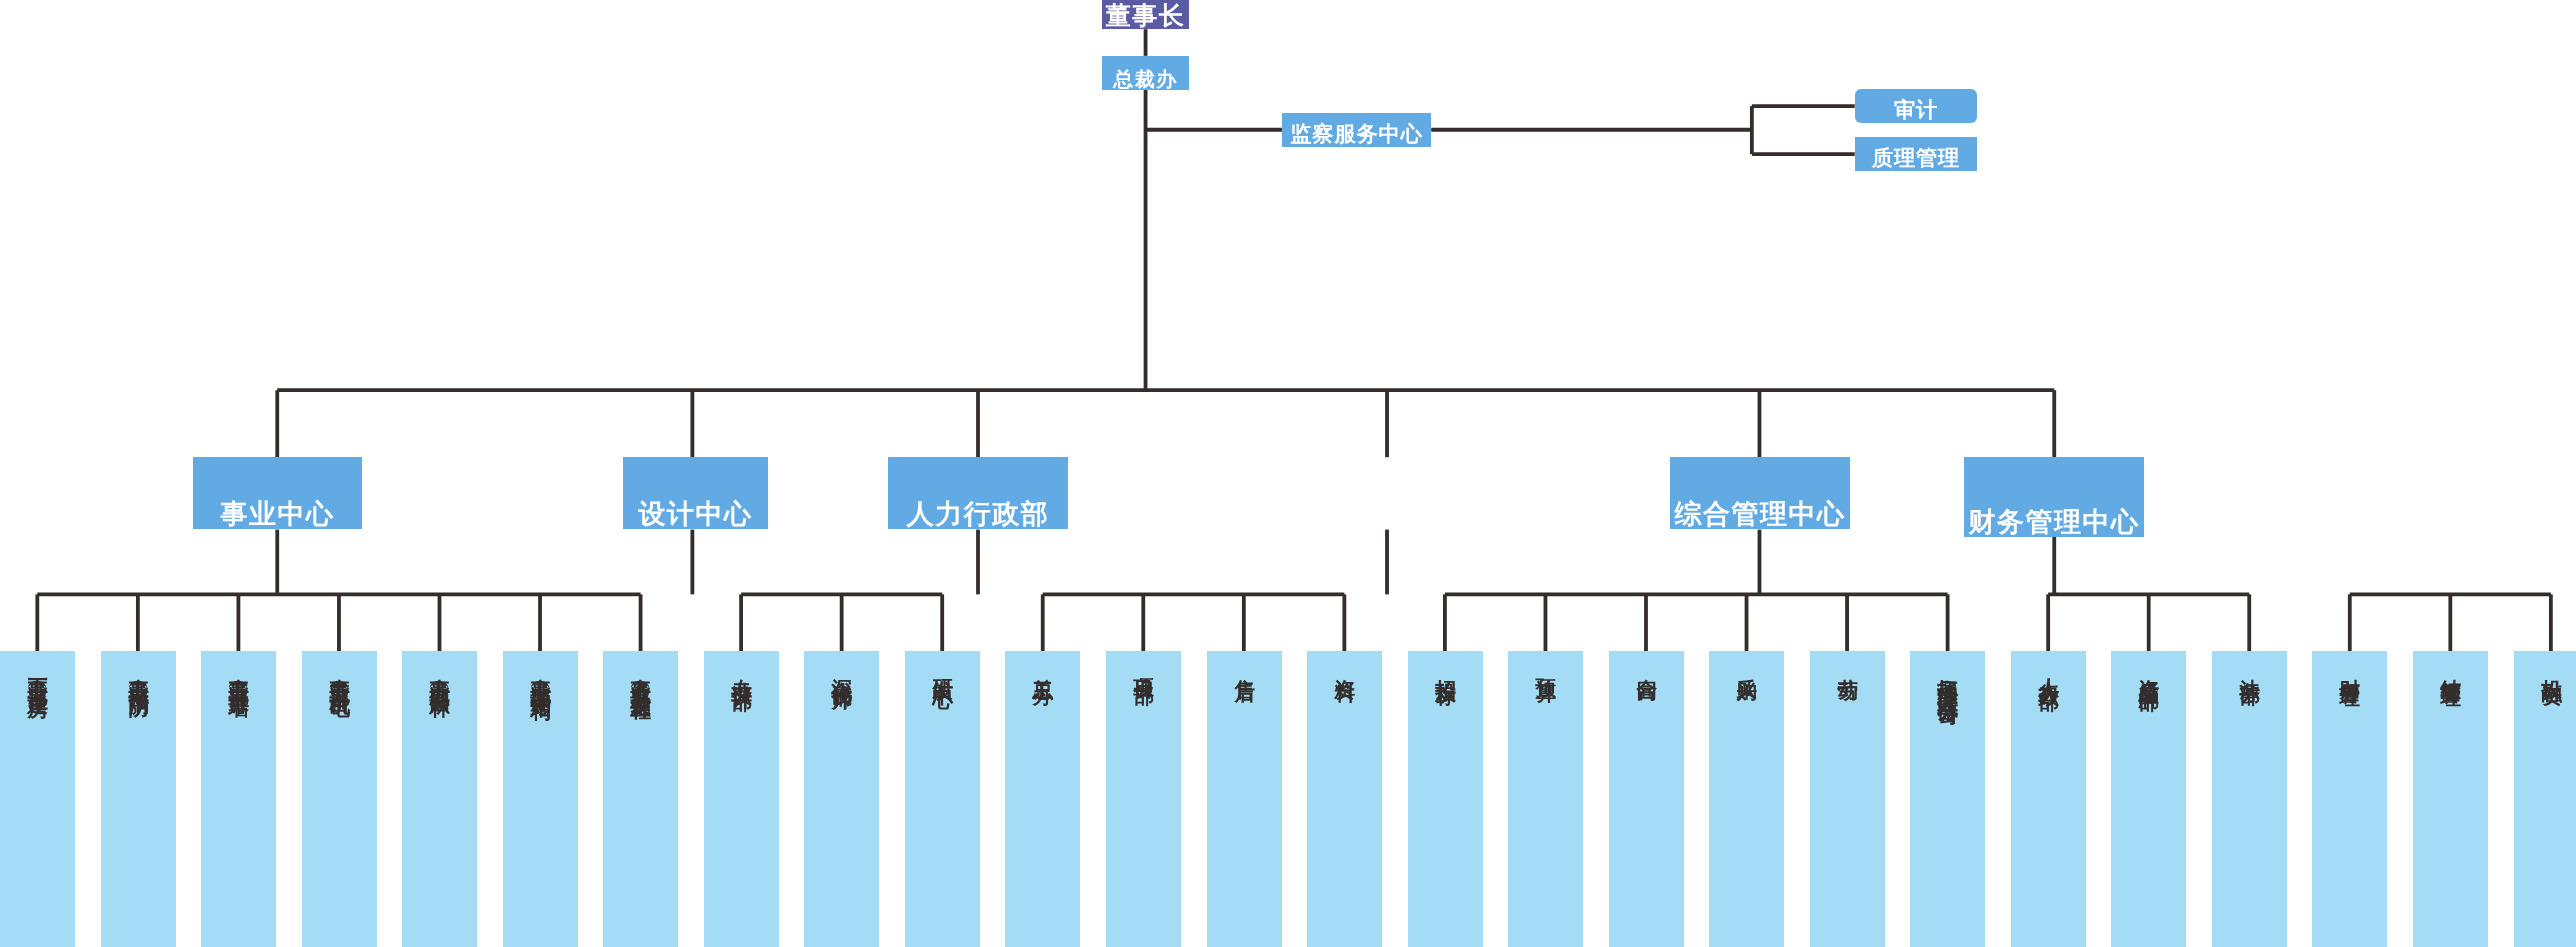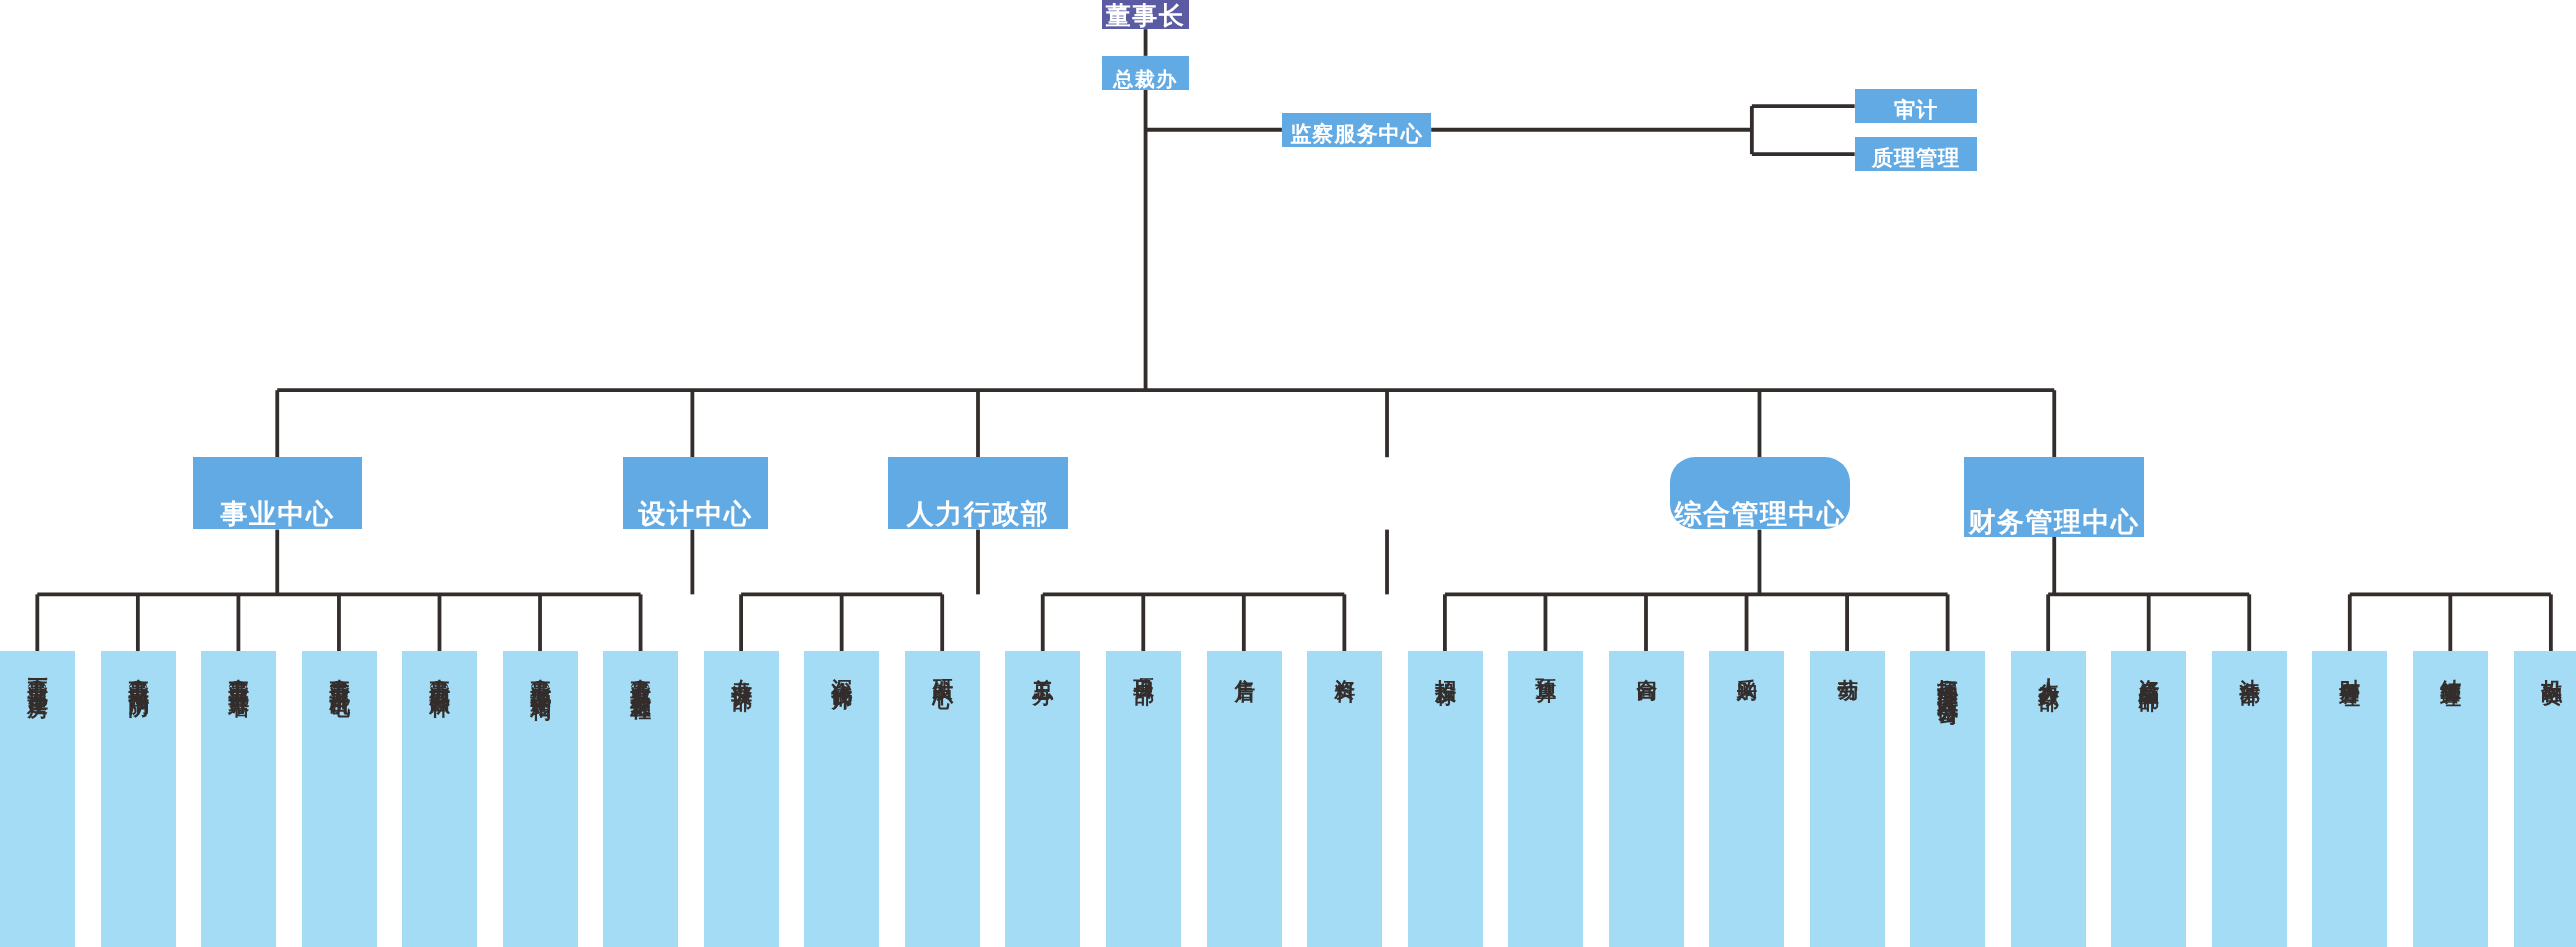--- a/index.html
+++ b/index.html
@@ -106,36 +106,36 @@
     </svg>
 <div class="node lv-root" style="left: 1102px; top: 0px; width: 87px; height: 29px;">
       <span class="lbl">董事长</span>
     </div>
     <div class="node lv-office" style="left: 1102px; top: 56px; width: 87px; height: 34px;">
       <span class="lbl">总裁办</span>
     </div>
     <div class="node lv-staff" style="left: 1282px; top: 113px; width: 149px; height: 34px;">
       <span class="lbl">监察服务中心</span>
     </div>
-    <div class="node lv-staff" style="left: 1855px; top: 89px; width: 122px; height: 34px;">
+    <div class="node lv-staff" style="left: 1855px; top: 89px; width: 122px; height: 34px; border-radius: 6px;">
       <span class="lbl">审计</span>
     </div>
     <div class="node lv-staff" style="left: 1855px; top: 137px; width: 122px; height: 34px;">
       <span class="lbl">质理管理</span>
     </div>
     <div class="node lv-center" style="left: 193px; top: 457px; width: 169px; height: 72px;">
       <span class="lbl">事业中心</span>
     </div>
     <div class="node lv-center" style="left: 623px; top: 457px; width: 145px; height: 72px;">
       <span class="lbl">设计中心</span>
     </div>
     <div class="node lv-center" style="left: 888px; top: 457px; width: 180px; height: 72px;">
       <span class="lbl">人力行政部</span>
     </div>
-    <div class="node lv-center" style="left: 1670px; top: 457px; width: 180px; height: 72px; border-radius: 25px;">
+    <div class="node lv-center" style="left: 1670px; top: 457px; width: 180px; height: 72px;">
       <span class="lbl">综合管理中心</span>
     </div>
     <div class="node lv-center" style="left: 1964px; top: 457px; width: 180px; height: 80px;">
       <span class="lbl">财务管理中心</span>
     </div>
     <div class="node lv-leaf" style="left: 0px; top: 651px; width: 75px; height: 296px;">
       <span class="lbl">事业一部（建房）</span>
     </div>
     <div class="node lv-leaf" style="left: 101px; top: 651px; width: 75px; height: 296px;">
       <span class="lbl">事业二部（消防）</span>

